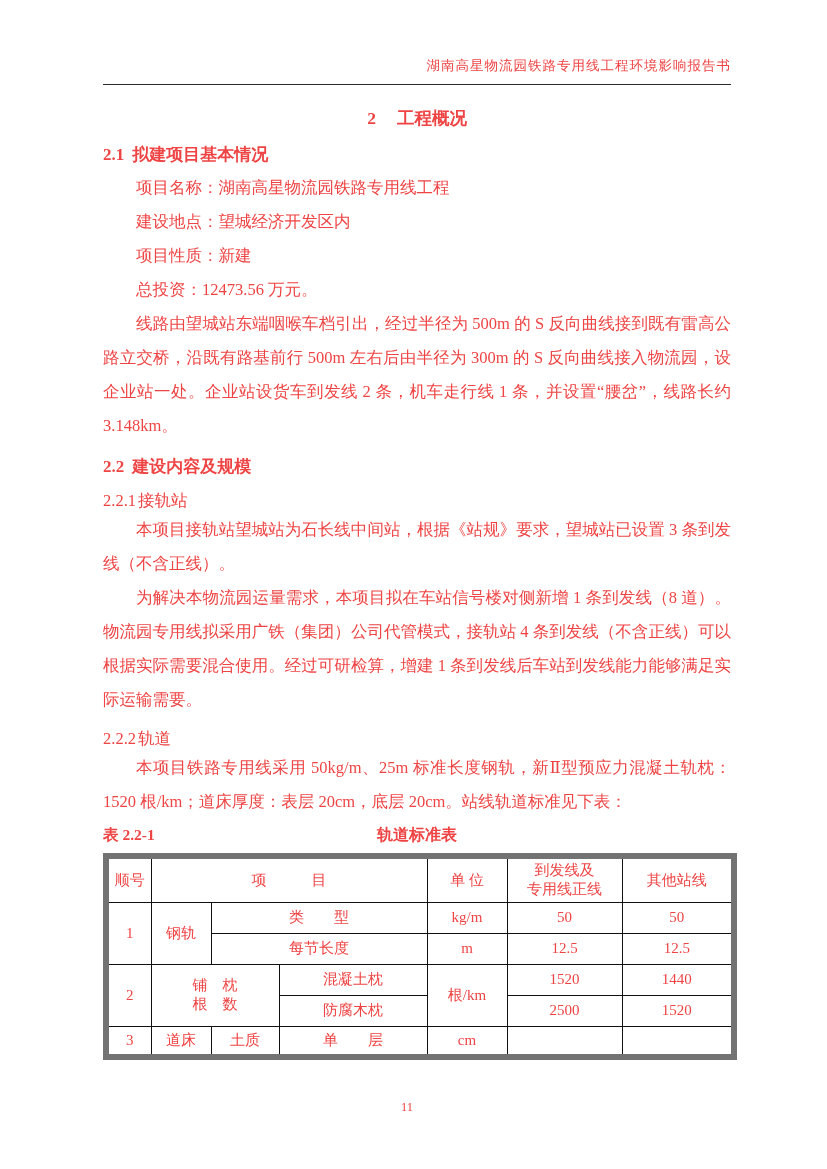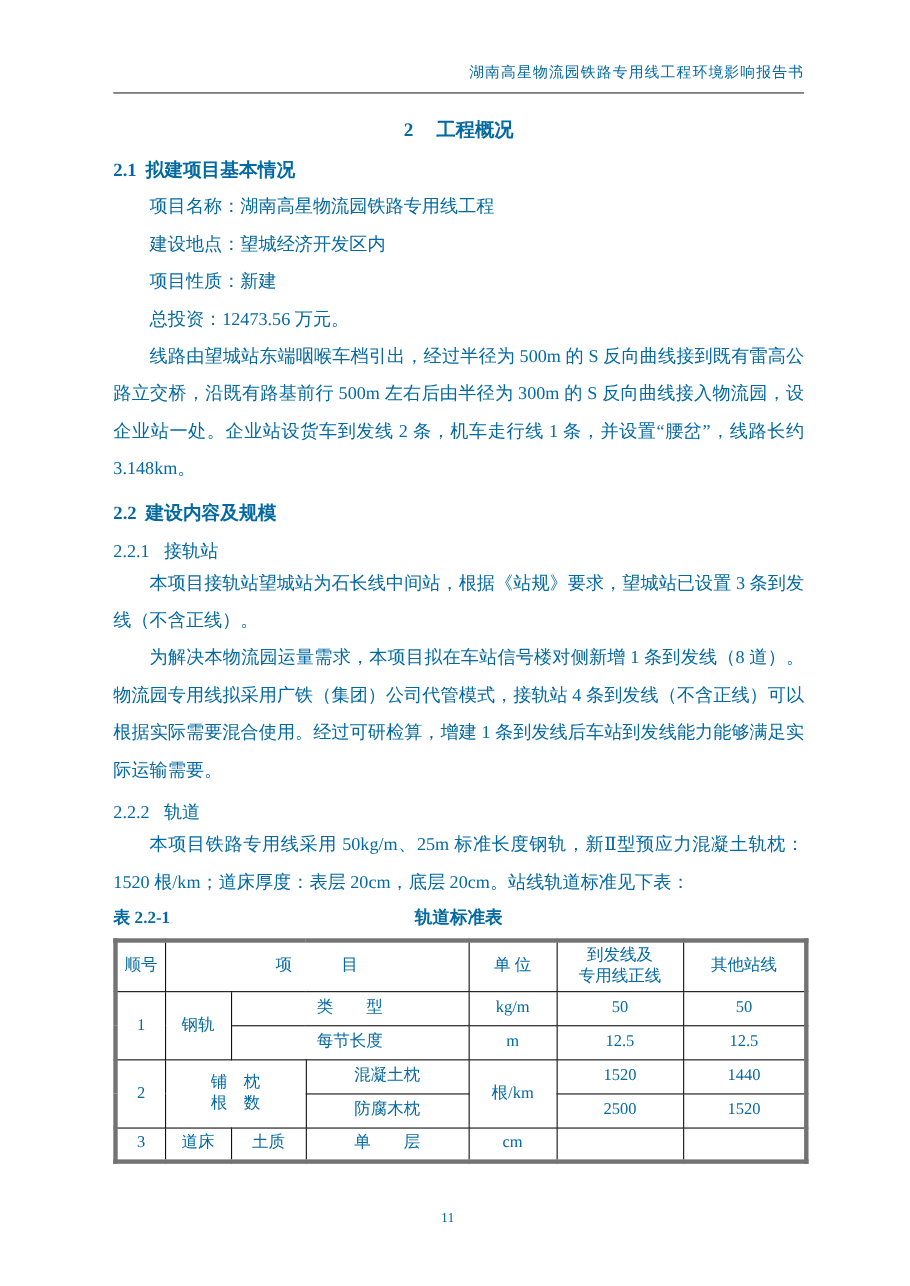--- a/index.html
+++ b/index.html
@@ -3,21 +3,21 @@
 <meta charset="utf-8">
 <style>
   * { margin: 0; padding: 0; box-sizing: border-box; }
   html, body { background: #ffffff; }
   .page {
     position: relative;
     width: 827px;
     height: 1169px;
     margin: 0 auto;
     background: #ffffff;
-    color: #0369a1;
+    color: #ef4444;
     font-family: "Liberation Serif", "DejaVu Serif", serif;
     padding: 56px 96px 0 103px;
     overflow: hidden;
   }
   
   .doc-header {
     text-align: right;
     font-size: 13.5px;
     line-height: 20px;
     letter-spacing: 1px;
@@ -41,21 +41,21 @@
     font-size: 17px;
     line-height: 25px;
   }
   .h2 .h-num { font-family: "Liberation Serif", serif; font-weight: bold; margin-right: 8px; }
   .h3 {
     margin-top: 9px;
     font-weight: normal;
     font-size: 16.5px;
     line-height: 25px;
   }
-  .h3 .h-num { margin-right: 13px; }
+  .h3 .h-num { margin-right: 2px; }
   
   .para, .info-line {
     font-size: 16.5px;
     line-height: 34px;
     text-align: justify;
     text-indent: 33px;
   }
   .info-block { margin-top: 4px; }
   
   .table-caption {
@@ -76,21 +76,21 @@
     font-family: "Liberation Sans", "DejaVu Sans", sans-serif;
     font-weight: bold;
     font-size: 16px;
   }
   
   table.std {
     margin-top: 6px;
     width: 628px;
     border-collapse: collapse;
     table-layout: fixed;
-    border: 4px solid #737373;
+    border: 6px solid #737373;
   }
   table.std td {
     border: 1.5px solid #111;
     text-align: center;
     vertical-align: middle;
     font-size: 15px;
     line-height: 19px;
     height: 31px;
     padding: 1px 2px;
   }

